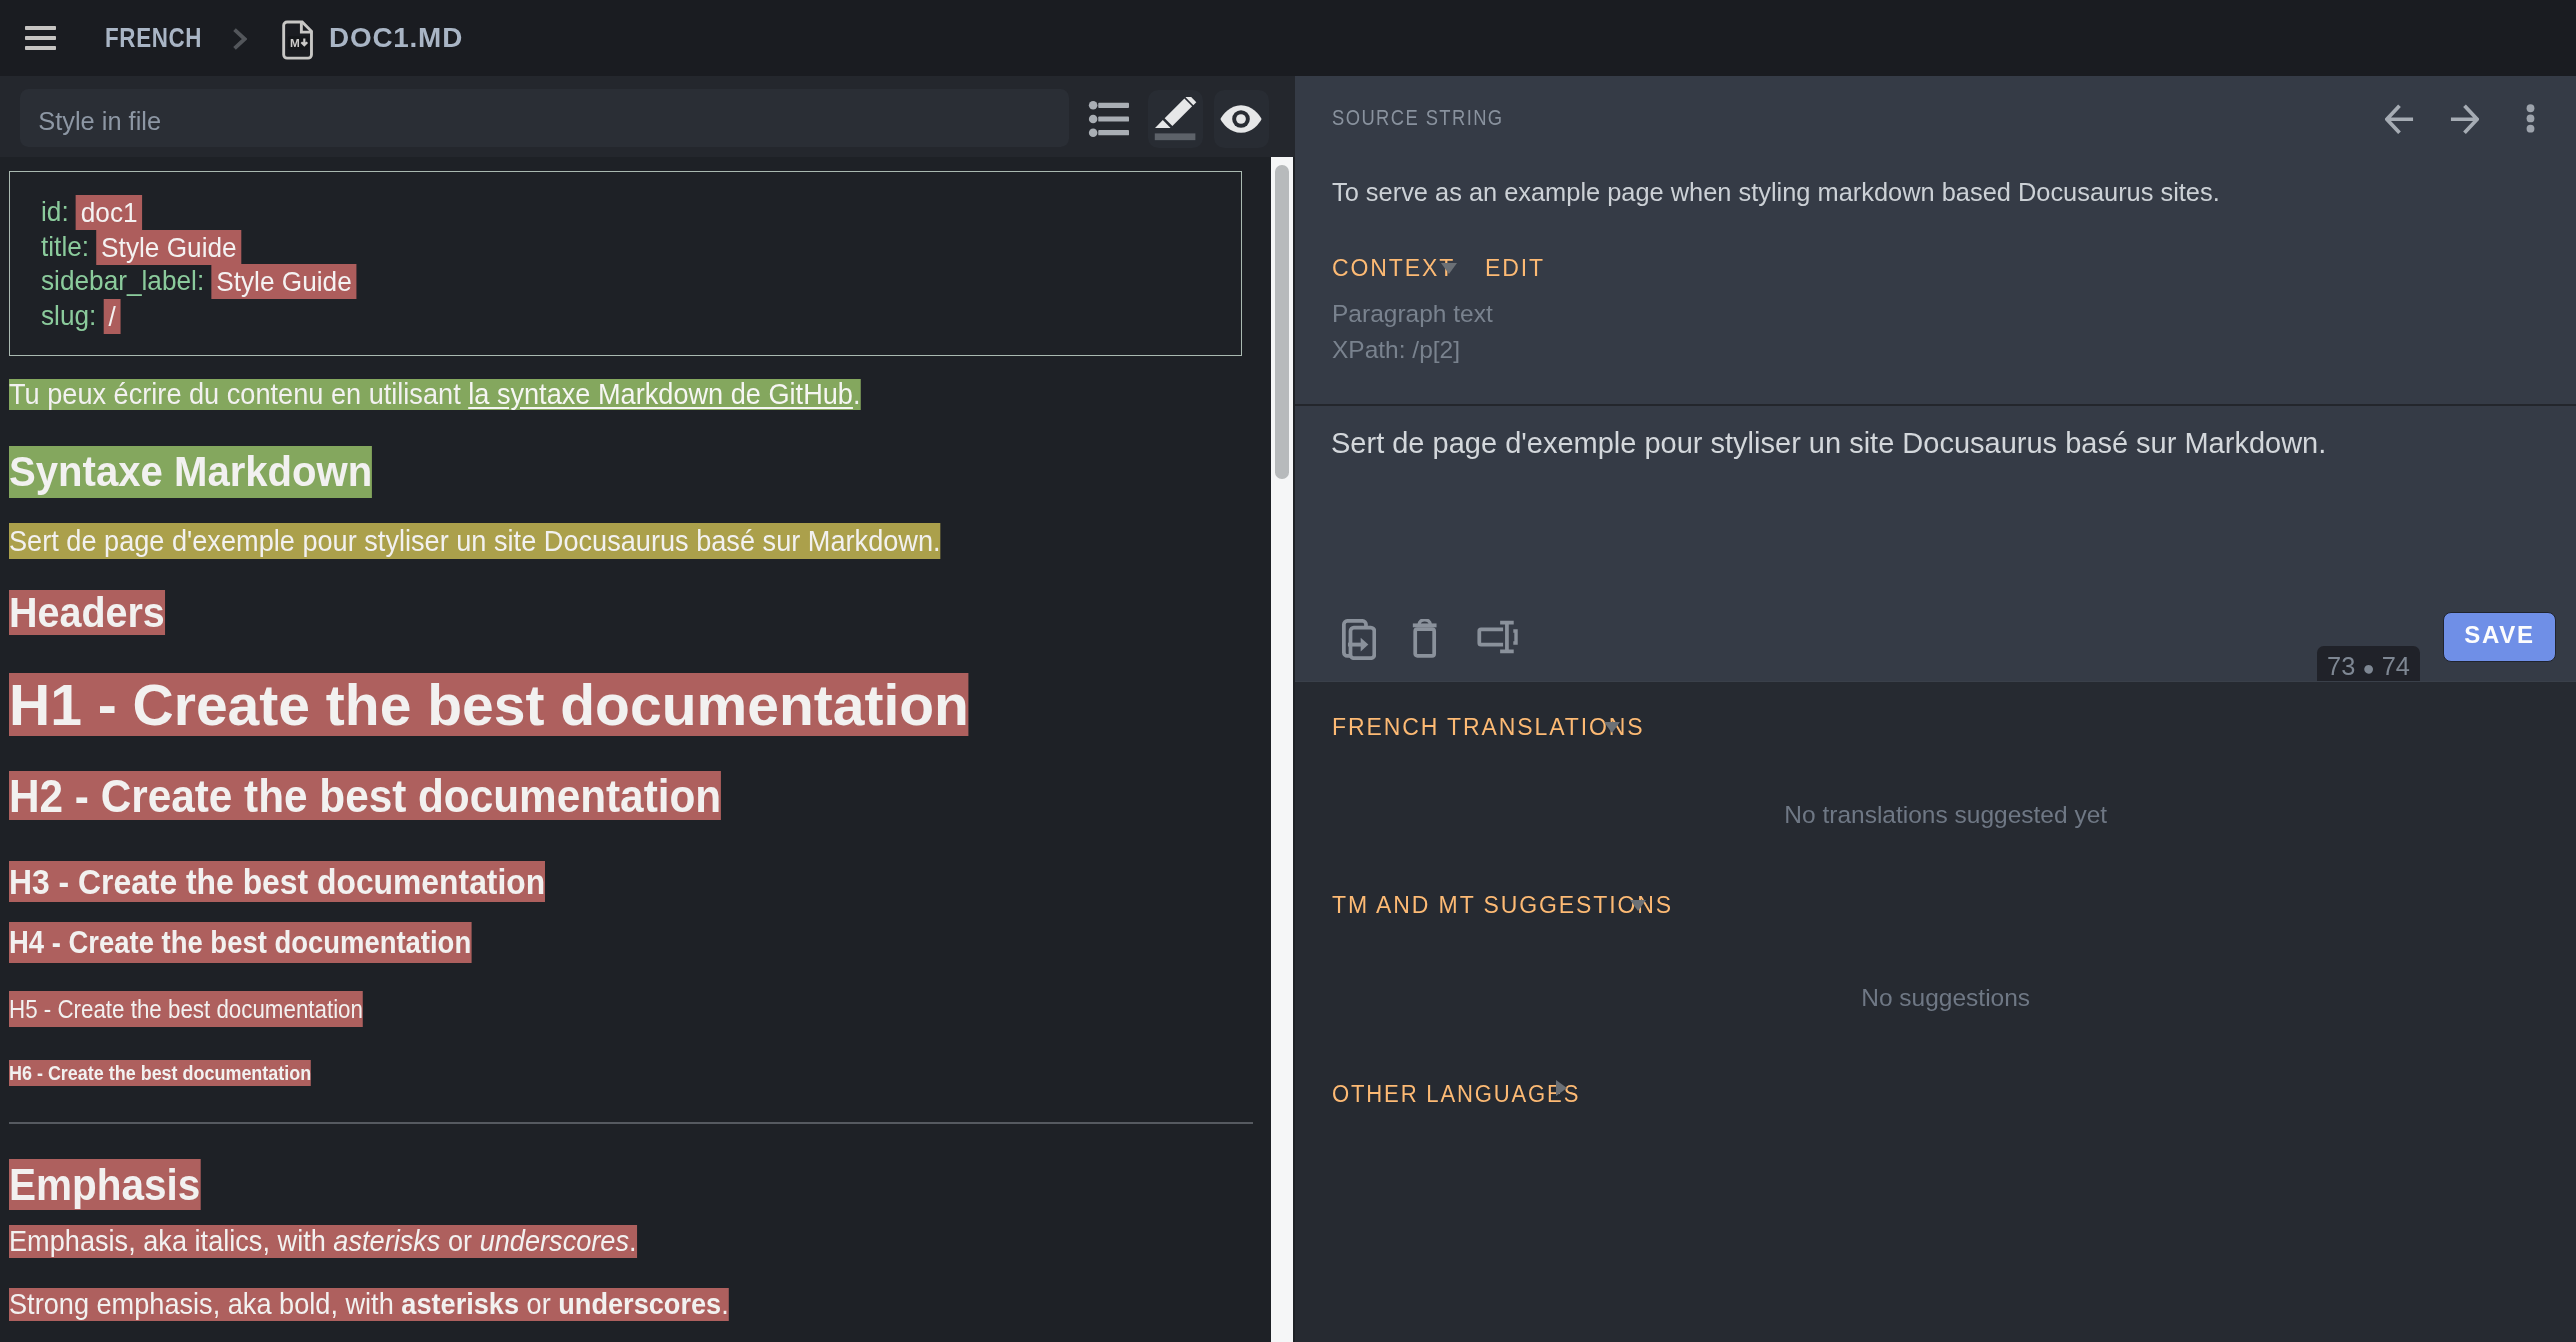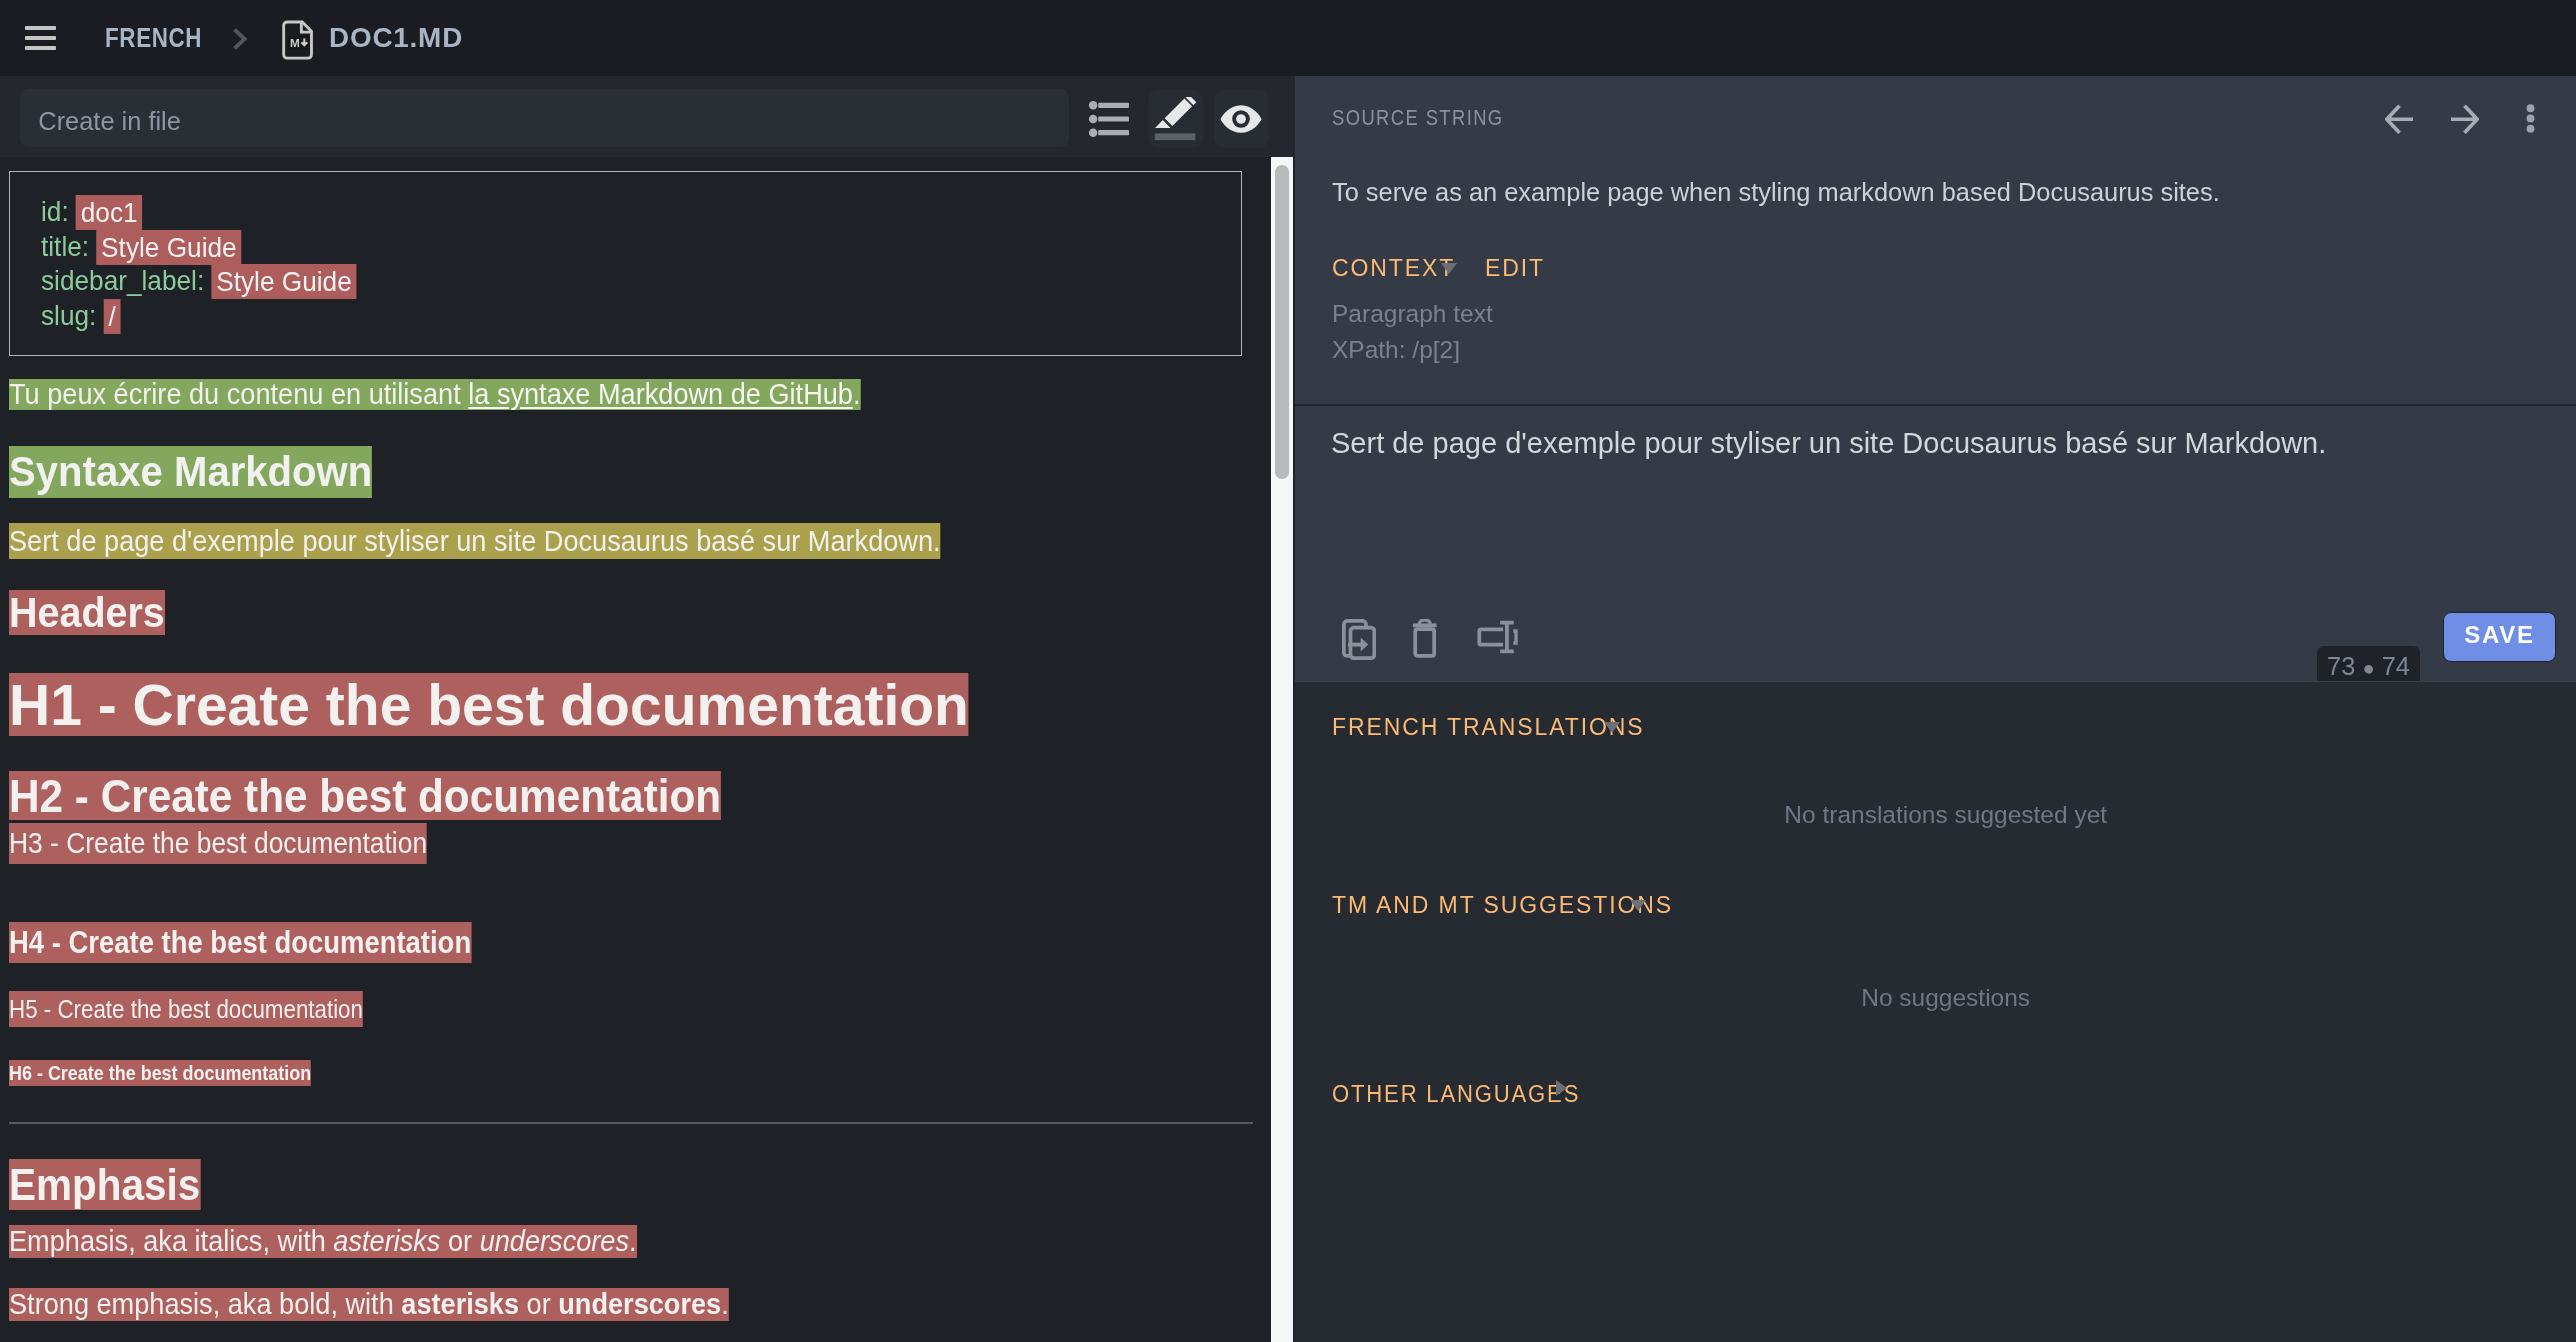--- a/index.html
+++ b/index.html
@@ -72,21 +72,21 @@
     <path d="M6 2 h18 l11 11 v28 a4 4 0 0 1 -4 4 h-25 a4 4 0 0 1 -4 -4 v-35 a4 4 0 0 1 4 -4 z" fill="none" stroke="#c8c7c5" stroke-width="3.4"></path>
     <path d="M23 2 v12 h13" fill="none" stroke="#c8c7c5" stroke-width="3.4"></path>
     <rect x="7" y="19" width="25" height="16" rx="2" fill="#15171a"></rect>
     <text x="9.5" y="32" font-size="14" font-weight="bold" fill="#cccbc9" font-family="Liberation Sans">M</text>
     <path d="M26.5 21.5 v8 M23 26 l3.5 3.5 l3.5 -3.5" stroke="#cccbc9" stroke-width="2.6" fill="none"></path>
   </svg>
   <div class="crumb" style="left:329px;"><span class="sx" style="transform:scaleX(0.995);">DOC1.MD</span></div>
 </div>
 
 <div id="ltoolbar">
-  <div id="search">Create in file</div>
+  <div id="search">Style in file</div>
   <svg class="abs" style="left:1088px;top:25.4px;" width="41" height="36" viewBox="0 0 48 42">
     <circle cx="6" cy="5" r="5" fill="#a9aeb4"></circle>
     <rect x="12" y="2" width="36" height="6" rx="1" fill="#a9aeb4"></rect>
     <circle cx="6" cy="21" r="5" fill="#a9aeb4"></circle>
     <rect x="12" y="18" width="36" height="6" rx="1" fill="#a9aeb4"></rect>
     <circle cx="6" cy="37" r="5" fill="#a9aeb4"></circle>
     <rect x="12" y="34" width="36" height="6" rx="1" fill="#a9aeb4"></rect>
   </svg>
   <div class="iconbtn" style="left:1148px;">
     <svg style="position:absolute;left:5.1px;top:7.6px;" width="45" height="44" viewBox="0 0 53 52">
@@ -132,21 +132,21 @@
   </div>
 
   <div class="doc" style="top:516px; font-size:58px; line-height:63px; font-weight:bold;">
     <span class="sx red" style="transform:scaleX(0.983);">H1 - Create the best documentation</span>
   </div>
 
   <div class="doc" style="top:614px; font-size:47px; line-height:49px; font-weight:bold;">
     <span class="sx red" style="transform:scaleX(0.90);">H2 - Create the best documentation</span>
   </div>
 
-  <div class="doc" style="top:666px; font-size:29px; line-height:41px; font-weight:normal;">
+  <div class="doc" style="top:704px; font-size:35px; line-height:41px; font-weight:bold;">
     <span class="sx red" style="transform:scaleX(0.91);">H3 - Create the best documentation</span>
   </div>
 
   <div class="doc" style="top:765px; font-size:30.5px; line-height:41px; font-weight:bold;">
     <span class="sx red" style="transform:scaleX(0.90);">H4 - Create the best documentation</span>
   </div>
 
   <div class="doc" style="top:834px; font-size:25.4px; line-height:36px; font-weight:normal;">
     <span class="sx red" style="transform:scaleX(0.88);">H5 - Create the best documentation</span>
   </div>

